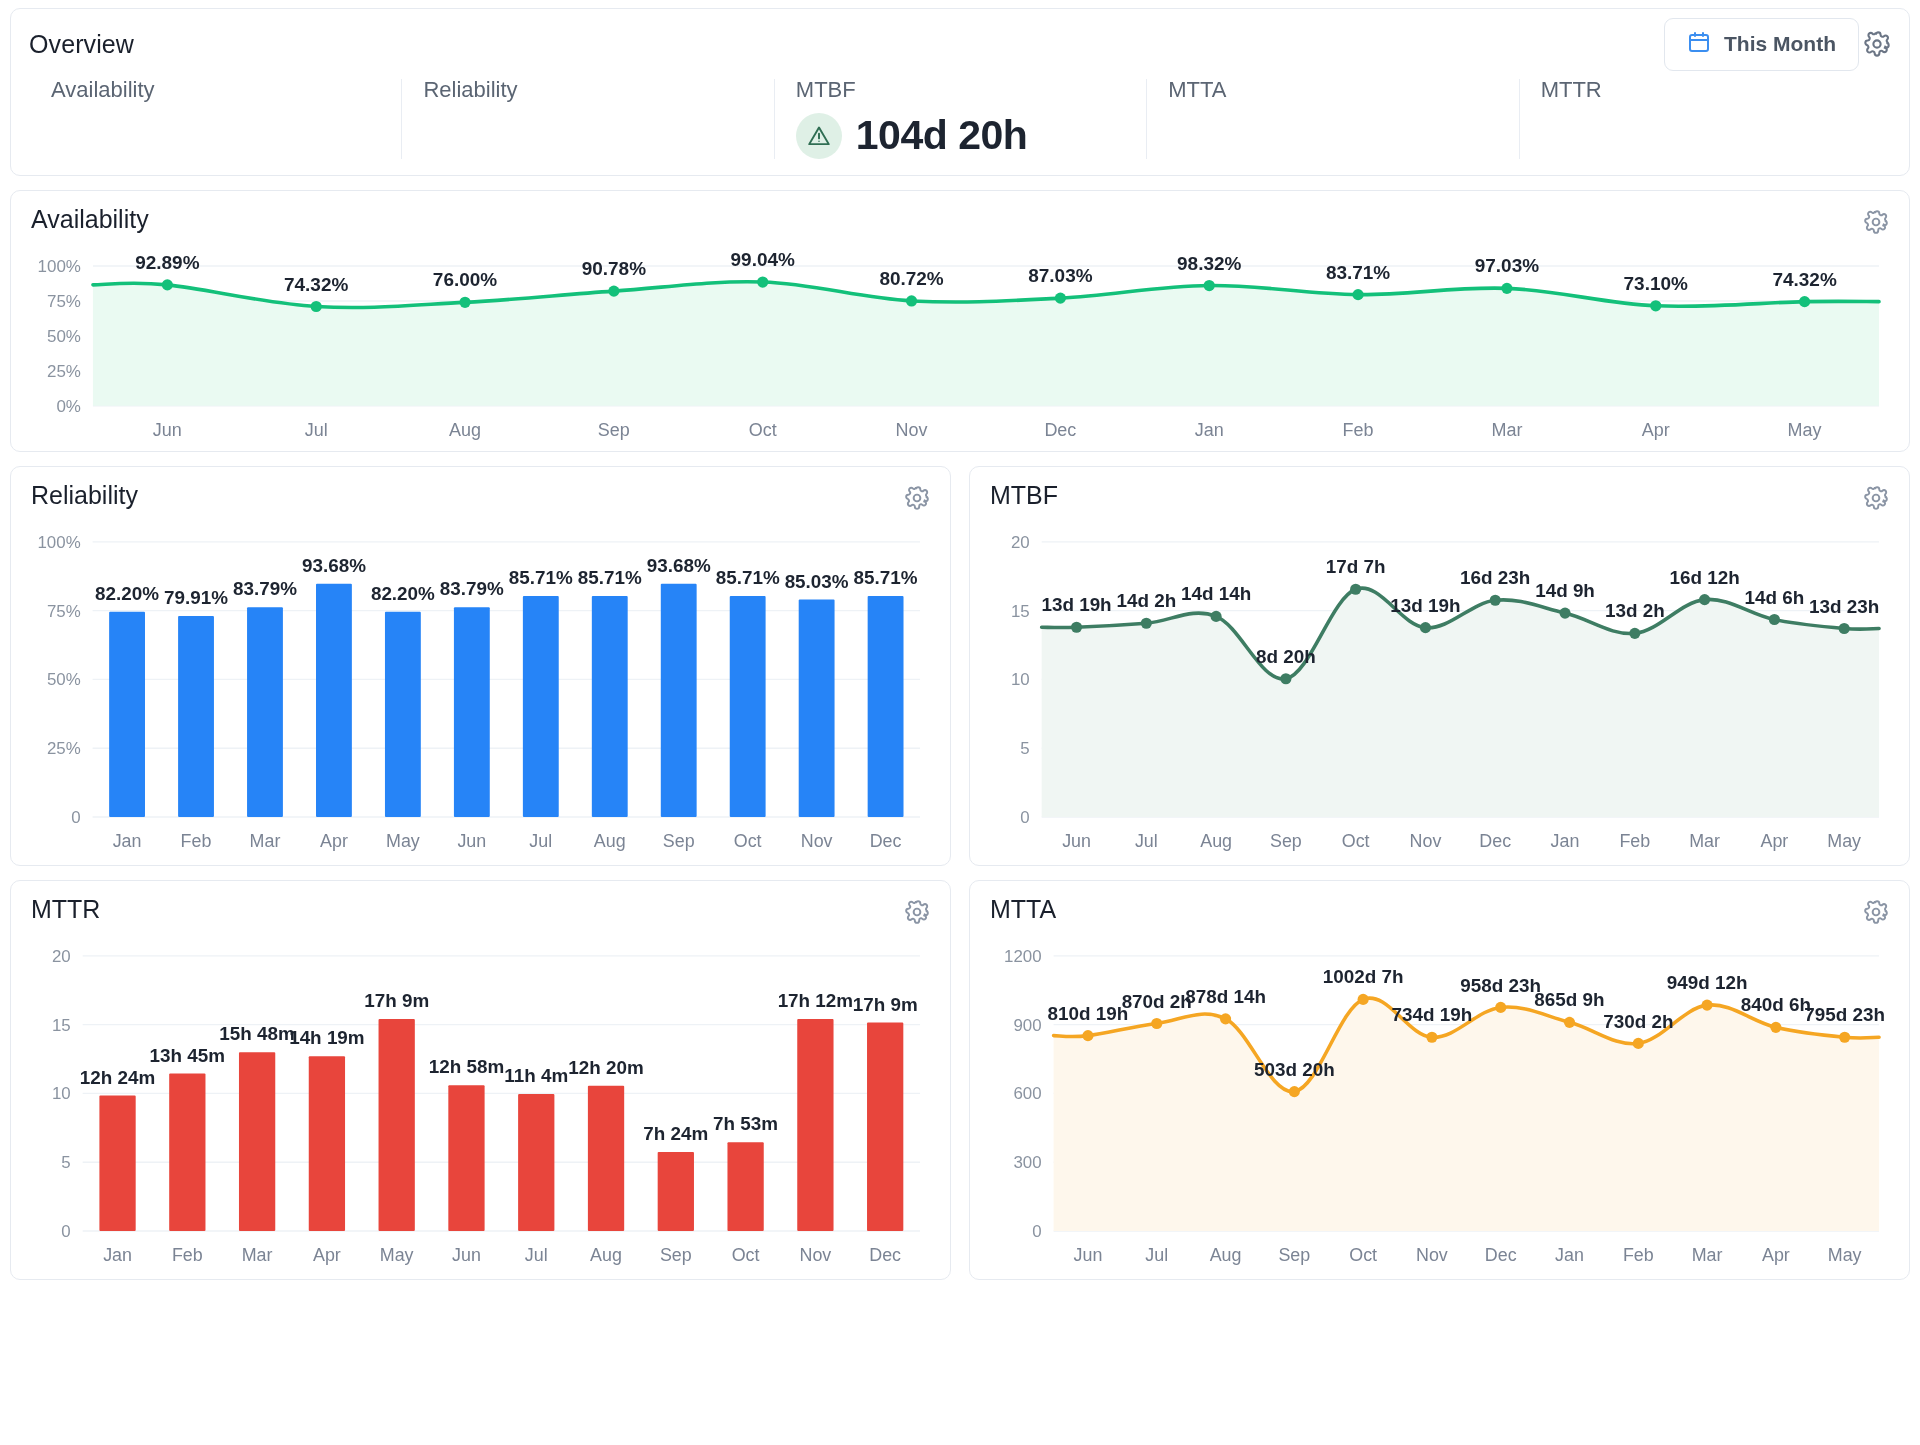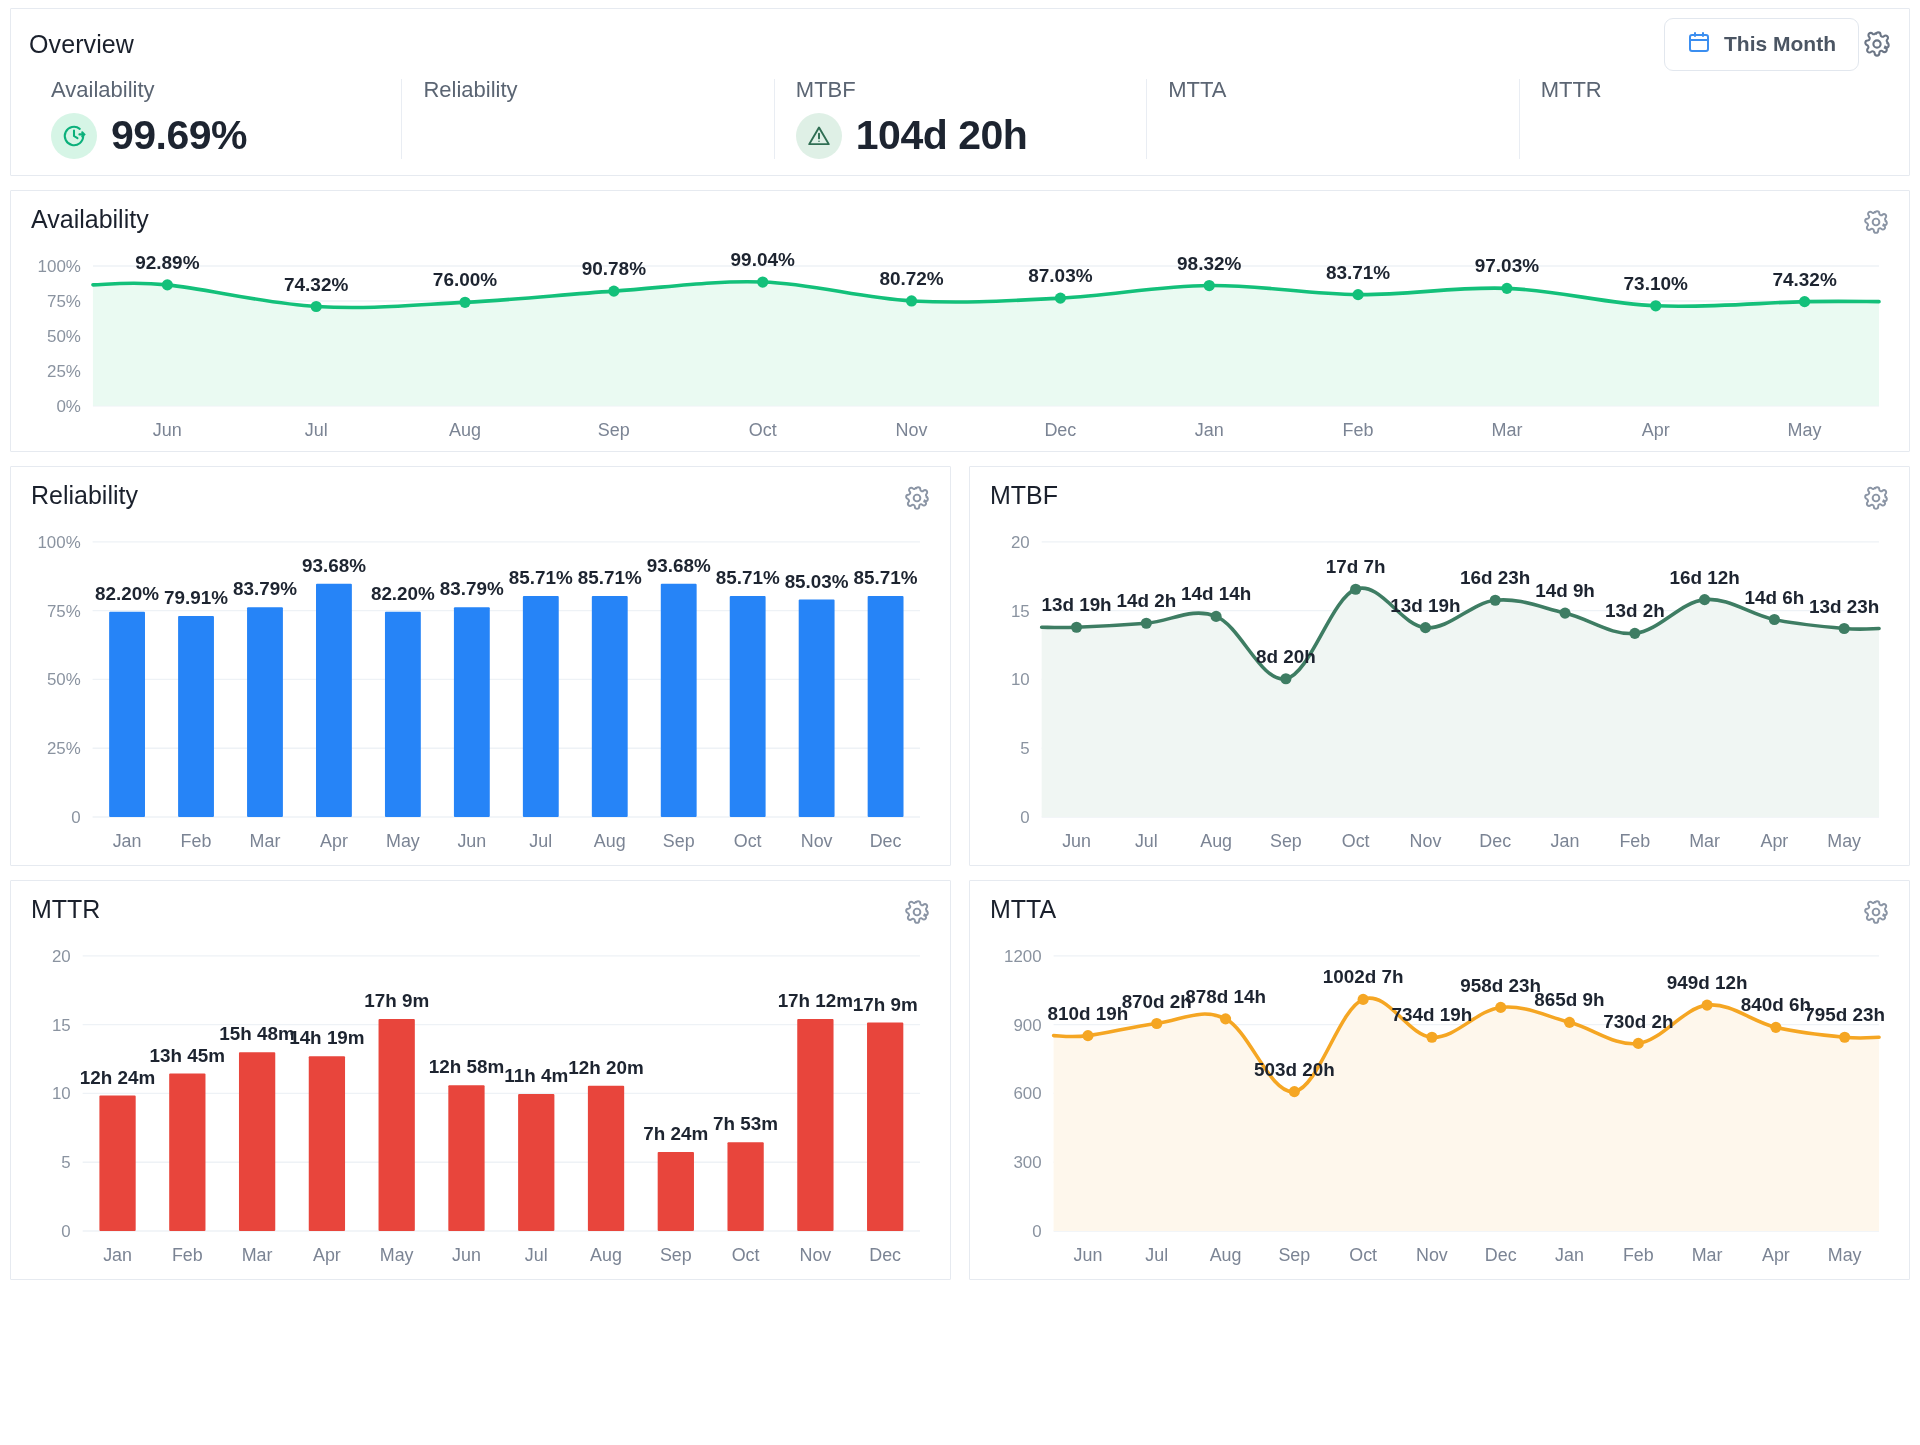--- a/index.html
+++ b/index.html
@@ -11,21 +11,21 @@
   }
   .page {
     width: 1920px; height: 1445px;
     background: #ffffff;
     padding: 8px 10px 6px 10px;
     display: flex; flex-direction: column; gap: 14px;
   }
   .card {
     background: #fff;
     border: 1px solid #e6eaf0;
-    border-radius: 1px;
+    border-radius: 10px;
     position: relative;
   }
 
   
   .overview { padding: 14px 18px 10px 18px; }
   .ov-top { display: flex; align-items: center; justify-content: space-between; height: 42px;}
   .ov-title { font-size: 25px; color: #1a202c; font-weight: 400; letter-spacing: .1px;}
   .ov-actions { display:flex; align-items:center; gap: 4px; }
   .btn-month {
     display:flex; align-items:center; gap:13px;
@@ -87,30 +87,20 @@
             <path d="M19.4 13.6a1.7 1.7 0 00.34 1.87l.06.06a2 2 0 11-2.83 2.83l-.06-.06a1.7 1.7 0 00-1.87-.34 1.7 1.7 0 00-1.03 1.56V20a2 2 0 11-4 0v-.1a1.7 1.7 0 00-1.11-1.55 1.7 1.7 0 00-1.87.34l-.06.06a2 2 0 11-2.83-2.83l.06-.06a1.7 1.7 0 00.34-1.87 1.7 1.7 0 00-1.56-1.03H4a2 2 0 110-4h.1a1.7 1.7 0 001.55-1.11 1.7 1.7 0 00-.34-1.87l-.06-.06a2 2 0 112.83-2.83l.06.06a1.7 1.7 0 001.87.34H10a1.7 1.7 0 001.03-1.56V4a2 2 0 114 0v.1a1.7 1.7 0 001.03 1.56 1.7 1.7 0 001.87-.34l.06-.06a2 2 0 112.83 2.83l-.06.06a1.7 1.7 0 00-.34 1.87V10a1.7 1.7 0 001.56 1.03H20a2 2 0 110 4h-.1a1.7 1.7 0 00-1.5 1.03z"></path>
           </svg>
         </span>
       </div>
     </div>
 
     <div class="kpis">
 
       <div class="kpi">
         <div class="kpi-label">Availability</div>
-        <div class="kpi-val">
-          <span class="ico-circle" style="background:#d6f5e6">
-            <svg width="26" height="26" viewBox="0 0 24 24" fill="none" stroke="#0bb07b" stroke-width="1.9" stroke-linecap="round">
-              <path d="M20.5 12a8.5 8.5 0 11-3.2-6.6"></path>
-                <path d="M12 7v5l3.2 2"></path>
-                <path d="M17 10.5h4M19.6 8.6l1.9 1.9-1.9 1.9"></path>
-            </svg>
-          </span>
-          <span class="kpi-num">99.69%</span>
-        </div>
       </div>
 
       <div class="kpi">
         <div class="kpi-label">Reliability</div>
       </div>
 
       <div class="kpi">
         <div class="kpi-label">MTBF</div>
         <div class="kpi-val">
           <span class="ico-circle" style="background:#dff0e6">

